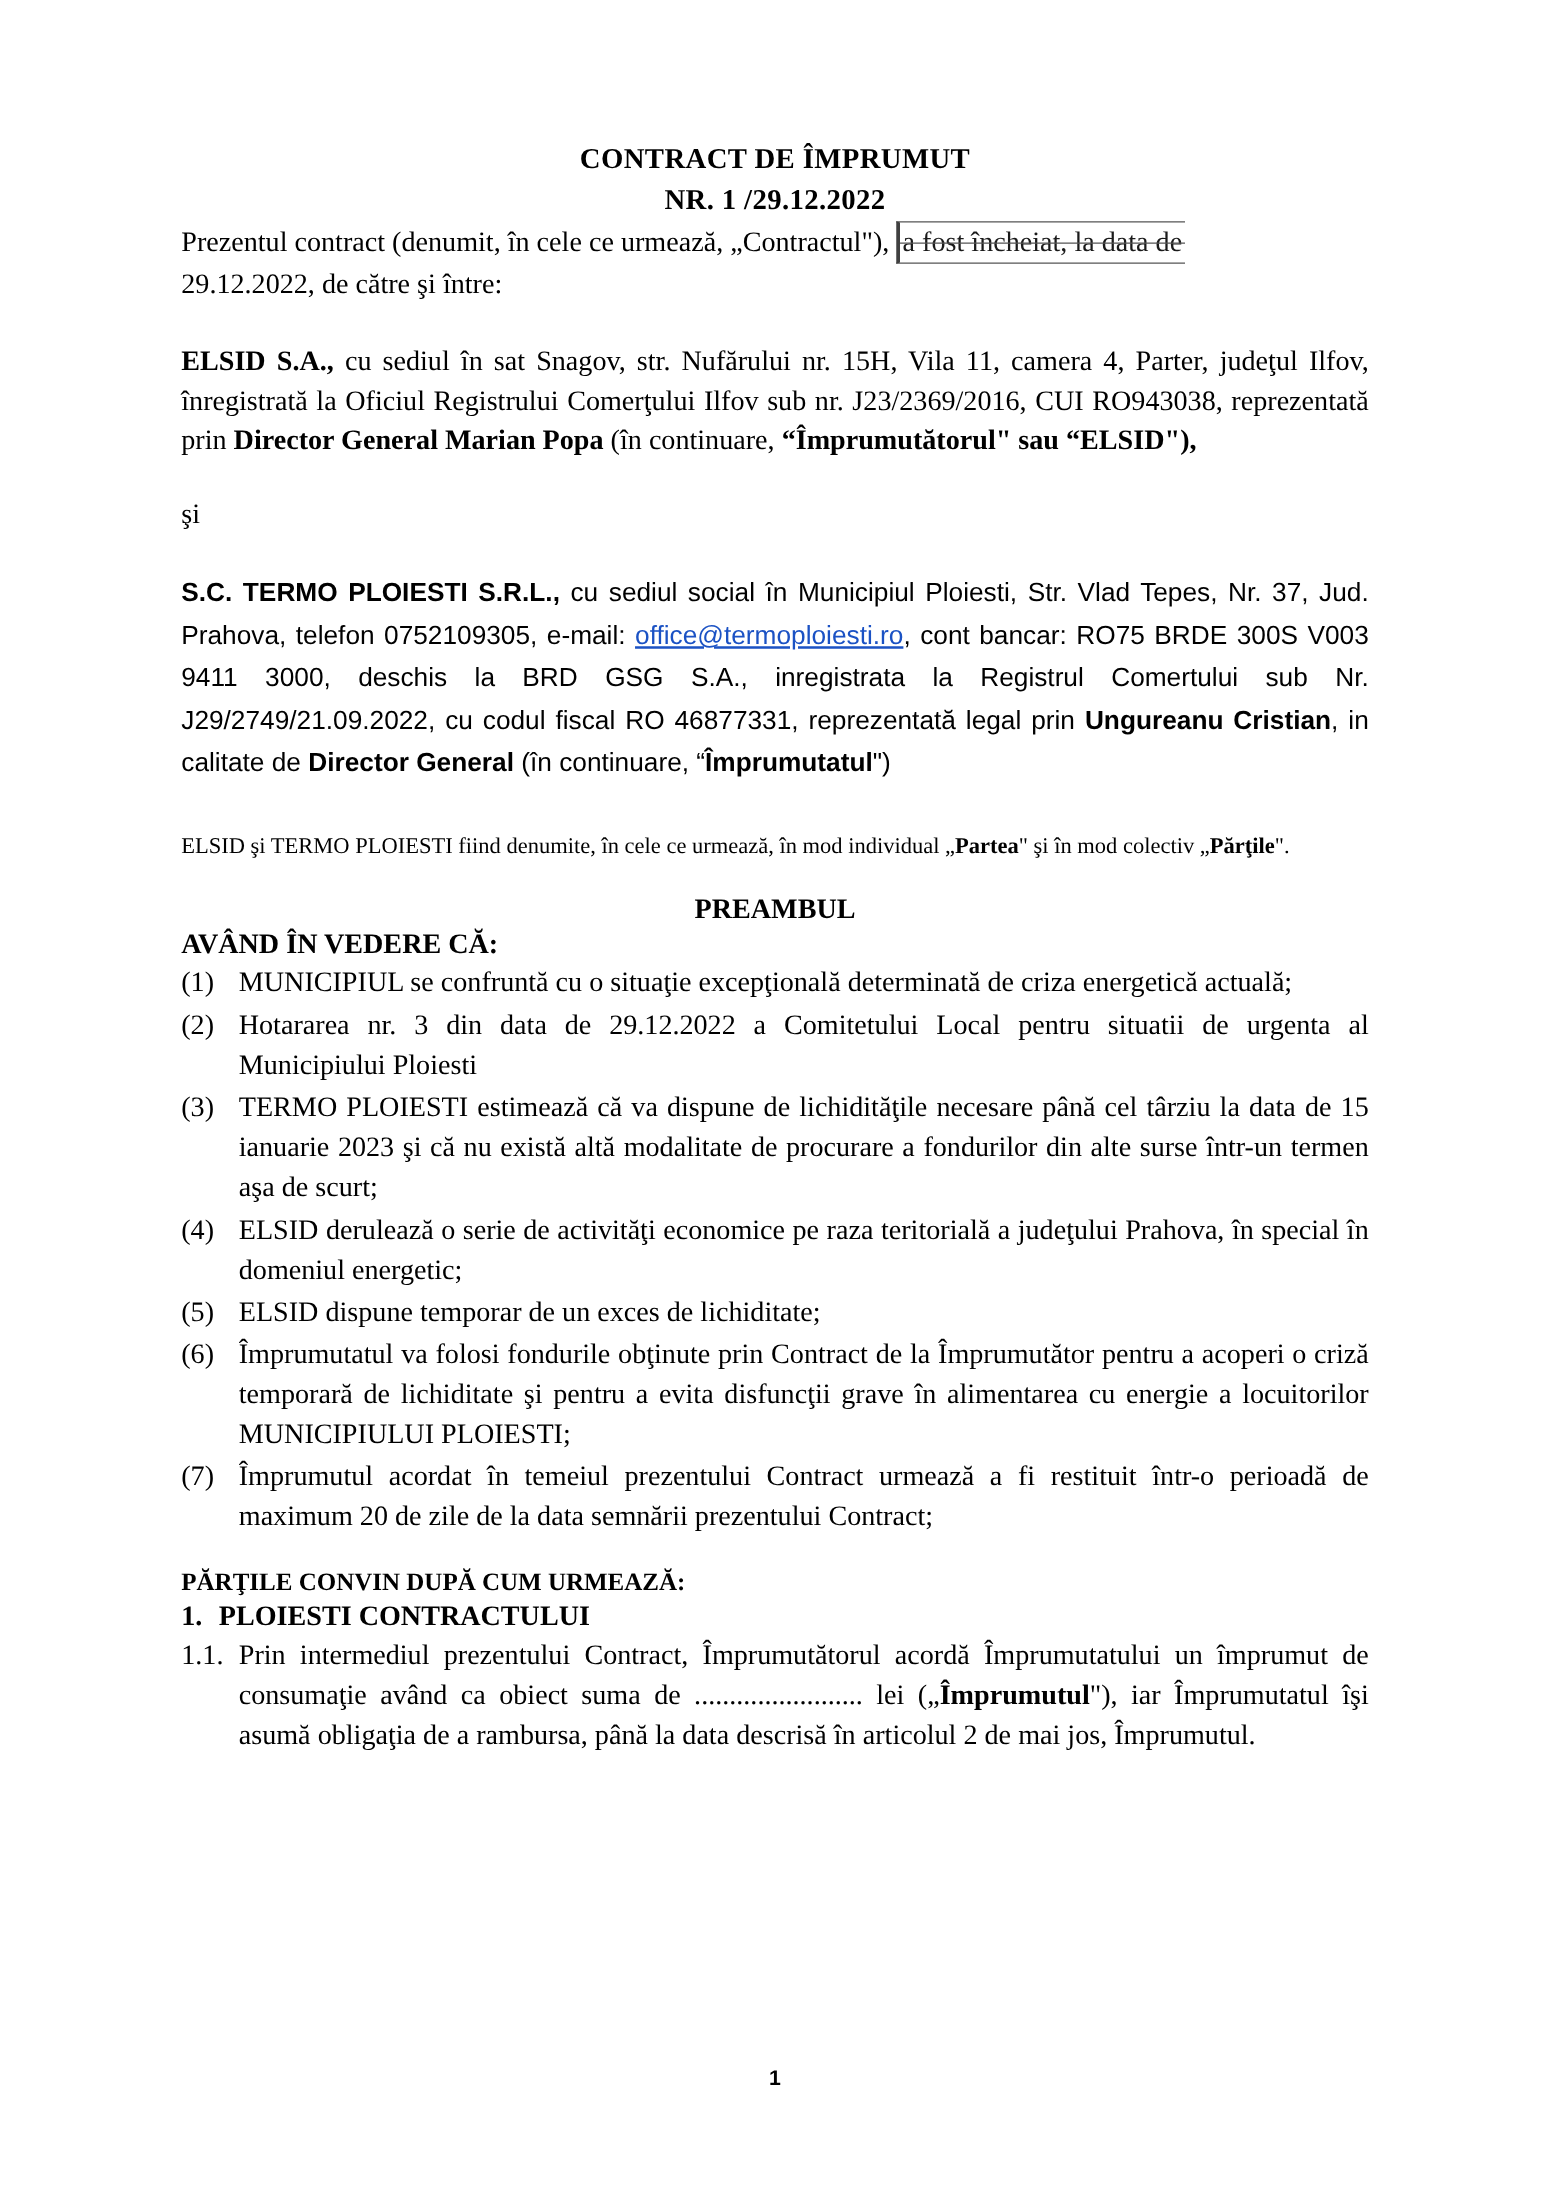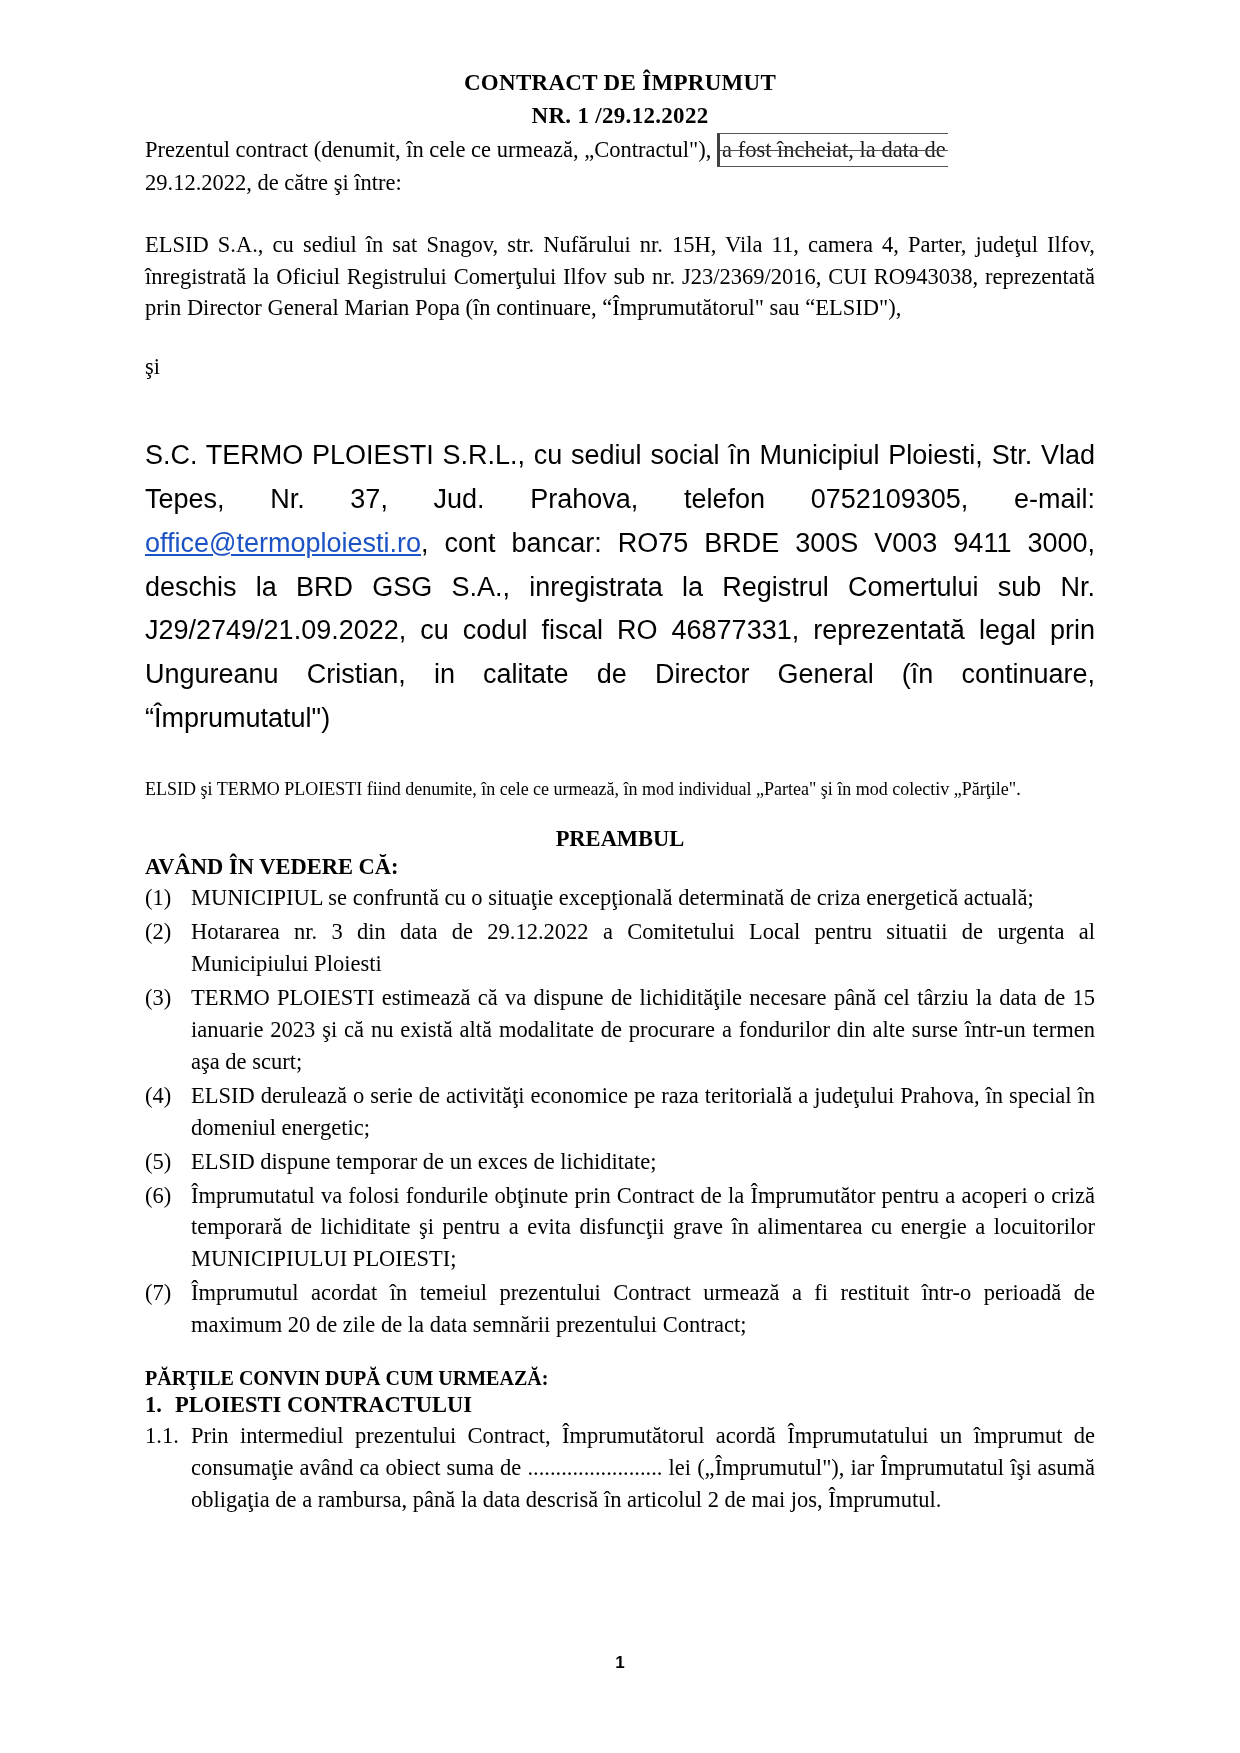--- a/index.html
+++ b/index.html
@@ -14,21 +14,21 @@
     font-family: "Liberation Serif", serif;
     color: #000000;
     overflow: hidden;
   }
   .page {
     position: absolute;
     left: 0; top: 0;
     width: 1240px;
     height: 1753px;
     box-sizing: border-box;
-    padding: 56px 145px 60px 145px;
+    padding: 100px 145px 60px 145px;
   }
   .title-block {
     text-align: center;
     font-weight: bold;
     font-size: 23px;
     letter-spacing: 0.3px;
     line-height: 1.45;
     margin-top: 10px;
   }
   .title-line2 {
@@ -62,31 +62,31 @@
   .struck-left-tick {
     border-left: 3px solid #404040;
   }
 
   .party-elsid {
     margin-top: 30px;
     font-size: 22.5px;
     line-height: 1.42;
     text-align: justify;
   }
-  b, strong { font-weight: normal; }
+  b, strong { font-weight: bold; }
 
   .si-line {
     margin-top: 30px;
     font-size: 22.5px;
   }
 
   .party-termo {
-    margin-top: 54px;
+    margin-top: 34px;
     font-family: "Liberation Sans", sans-serif;
-    font-size: 27px;
+    font-size: 21px;
     line-height: 1.62;
     text-align: justify;
   }
   .party-termo a, .email-link {
     color: #1b52c4;
     text-decoration: underline;
   }
 
   .denumite {
     margin-top: 36px;

